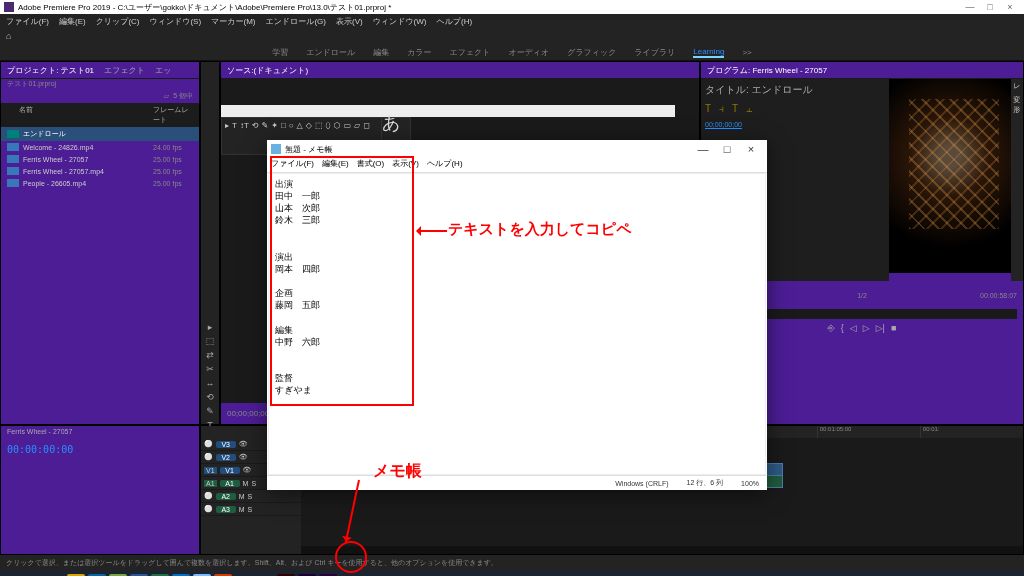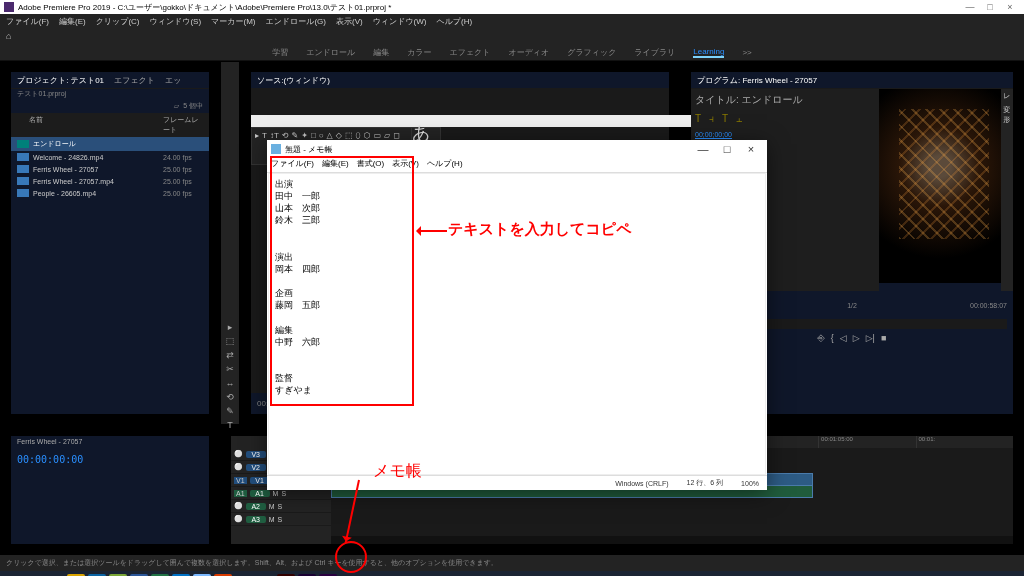--- a/index.html
+++ b/index.html
@@ -7,21 +7,21 @@
 .win-titlebar .spacer{flex:1}
 .win-titlebar .wc{width:20px;text-align:center;color:#666;font-size:9px}
 .menubar{background:#232323;height:14px;display:flex;align-items:center;gap:10px;padding:0 6px;font-size:8px;color:#ccc}
 .toolbar{background:#232323;height:16px;display:flex;align-items:center;padding:0 6px;gap:10px}
 .home-icon{color:#ccc}
 .workspace-bar{background:#232323;height:16px;display:flex;align-items:center;justify-content:center;gap:18px;font-size:8px;border-bottom:1px solid #111}
 .ws-item{color:#888}
 .ws-item.active{color:#2a8fff;border-bottom:2px solid #7dd3fc}
 .ws-gear{color:#888}
 .main{display:flex;height:364px}
-.panel{background:#0f172a;margin:11px;position:relative}
+.panel{background:#4c1d95;margin:1px;position:relative}
 .panel-tabs{height:16px;display:flex;align-items:center;gap:10px;padding:0 6px;font-size:8px;color:#aaa;border-bottom:1px solid #1a1a1a}
 .panel-tabs .tab.active{color:#fff}
 .proj-col{width:198px;display:flex;flex-direction:column}
 .proj-path{font-size:7px;color:#888;padding:0 6px}
 .proj-toolbar{height:14px;display:flex;justify-content:flex-end;align-items:center;gap:4px;padding:0 6px;color:#888;font-size:7px}
 .proj-table{font-size:7px}
 .proj-th{display:flex;background:#1c1c1c;padding:2px 6px;color:#aaa}
 .proj-th .c1{width:12px}.proj-th .c2{flex:1}.proj-th .c3{width:40px}
 .proj-row{display:flex;padding:2px 6px;align-items:center}
 .proj-row.sel{background:#2a4f7a;color:#fff}
@@ -75,21 +75,21 @@
 .np-title .ico{width:10px;height:10px;background:#6ab0e0;margin-right:4px}
 .np-title .spacer{flex:1}
 .np-title .wc{width:24px;text-align:center;color:#333;font-size:11px}
 .np-menu{height:14px;display:flex;gap:8px;padding:0 4px;font-size:8px;border-bottom:1px solid #ddd}
 .np-body{flex:1;padding:4px 6px;font-size:9px;line-height:1.35;white-space:pre;font-family:"MS Gothic",monospace;border:1px solid #eee;margin:0 1px}
 .np-status{height:14px;display:flex;justify-content:flex-end;gap:18px;padding:0 8px;font-size:7px;border-top:1px solid #ddd;align-items:center;color:#333}
 .anno-box{position:absolute;left:270px;top:156px;width:140px;height:246px;border:2px solid red;z-index:60;pointer-events:none}
 .anno-arrow1{position:absolute;left:417px;top:230px;width:30px;height:2px;background:red;z-index:60}
 .anno-arrow1:before{content:"";position:absolute;left:-6px;top:-4px;border:5px solid transparent;border-right-color:red}
 .anno-text1{position:absolute;left:448px;top:220px;color:red;font-weight:bold;font-size:15px;z-index:60}
-.anno-text2{position:absolute;left:373px;top:461px;color:red;font-weight:normal;font-size:16px;z-index:60}
+.anno-text2{position:absolute;left:373px;top:461px;color:red;font-weight:bold;font-size:16px;z-index:60}
 .anno-circle{position:absolute;left:335px;top:541px;width:28px;height:28px;border:2px solid red;border-radius:50%;z-index:60;pointer-events:none}
 .anno-line2{position:absolute;left:358px;top:480px;width:2px;height:64px;background:red;z-index:60;transform:rotate(12deg);transform-origin:top}
 .anno-line2:after{content:"";position:absolute;bottom:-4px;left:-4px;border:5px solid transparent;border-top-color:red}
 </style>
 </head>
 <body>
 
 <div class="win-titlebar">
   <span style="width:10px;height:10px;background:#4b2a6e;margin-right:4px"></span>
   <span>Adobe Premiere Pro 2019 - C:\ユーザー\gokko\ドキュメント\Adobe\Premiere Pro\13.0\テスト01.prproj *</span>
@@ -182,21 +182,21 @@
     <span>⇄</span>
     <span>✂</span>
     <span>↔</span>
     <span>⟲</span>
     <span>✎</span>
     <span>T</span>
   </div>
 
   <div class="panel src-col">
     <div class="panel-tabs">
-        <span class="tab active">ソース:(ウィンドウ)</span>
+        <span class="tab active">ソース:(ドキュメント)</span>
       </div>
     <div class="src-body">
       <div class="titler-bar"></div>
       <div class="titler-tools">
         <span>▸</span>
         <span>T</span>
         <span>↕T</span>
         <span>⟲</span>
         <span>✎</span>
         <span>✦</span>

